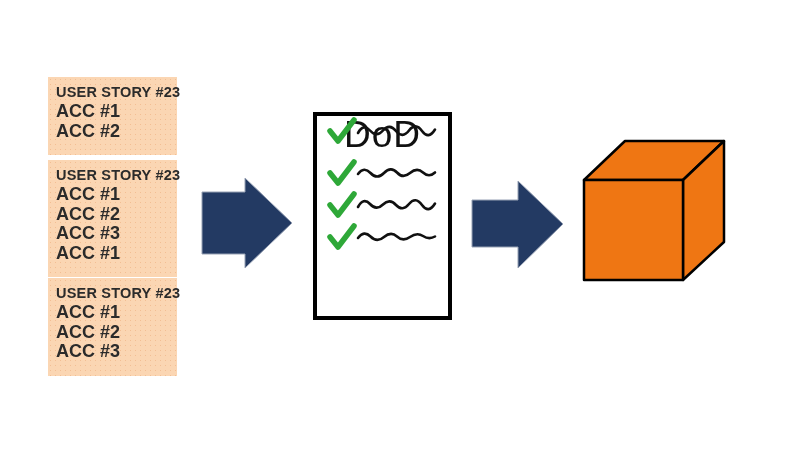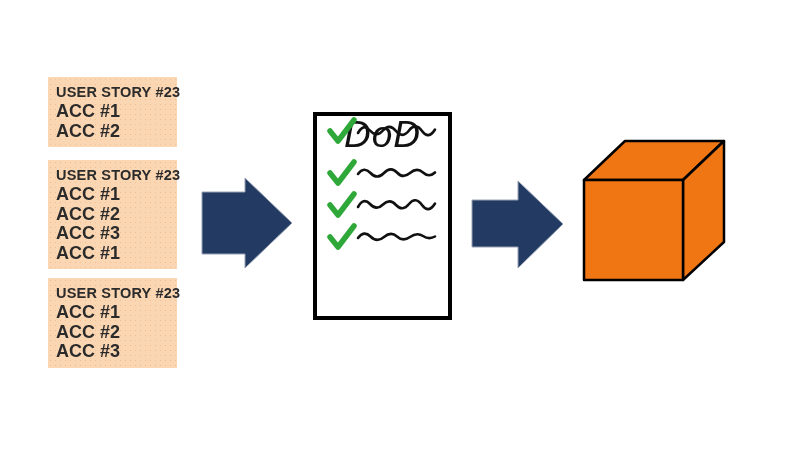--- a/index.html
+++ b/index.html
@@ -1,38 +1,38 @@
 <!DOCTYPE html>
 <html><head>
 <meta charset="utf-8">
 <style>
   html,body{margin:0;padding:0;background:#fff;}
   .canvas{position:relative;width:800px;height:450px;background:#ffffff;overflow:hidden;
           font-family:"Liberation Sans",sans-serif;}
 
   
   .card{position:absolute;left:48px;width:129px;box-sizing:border-box;
-        padding:5px 8px 6px 8px;color:#2b2b2b;
+        padding:5px 8px 14px 8px;color:#2b2b2b;
         background-color:#FBD6B3;
         background-image:radial-gradient(#F3BE93 0.8px, rgba(0,0,0,0) 0.9px);
         background-size:5px 5px;}
   .card-title{font-size:14.5px;font-weight:700;line-height:20px;letter-spacing:.2px;white-space:nowrap;}
   .card-item{font-size:18px;font-weight:700;line-height:19.5px;white-space:nowrap;}
   #card-0{top:77px;}
   #card-1{top:160px;}
   #card-2{top:278px;}
 
   
   .arrow-svg{position:absolute;display:block;}
   #arrow-1{left:200px;top:176px;}
   #arrow-2{left:470px;top:179px;}
 
   
   .dod-doc{position:absolute;left:313px;top:112px;width:139px;height:208px;
-           box-sizing:border-box;border:4px solid #000;background:#fff;font-style:italic;}
+           box-sizing:border-box;border:4px solid #000;background:#fff;}
   .dod-title{position:absolute;left:0;top:0;width:100%;text-align:center;
              font-size:37px;line-height:38px;font-weight:400;letter-spacing:1px;color:#111;}
   .dod-row{position:absolute;left:5px;width:122px;height:30px;}
   .dod-row:nth-of-type(2){top:42px;}
   .dod-row:nth-of-type(3){top:74px;}
   .dod-row:nth-of-type(4){top:106px;}
   .dod-row:nth-of-type(5){top:137px;}
 
   
   #cube{left:575px;top:133px;position:absolute;display:block;}

